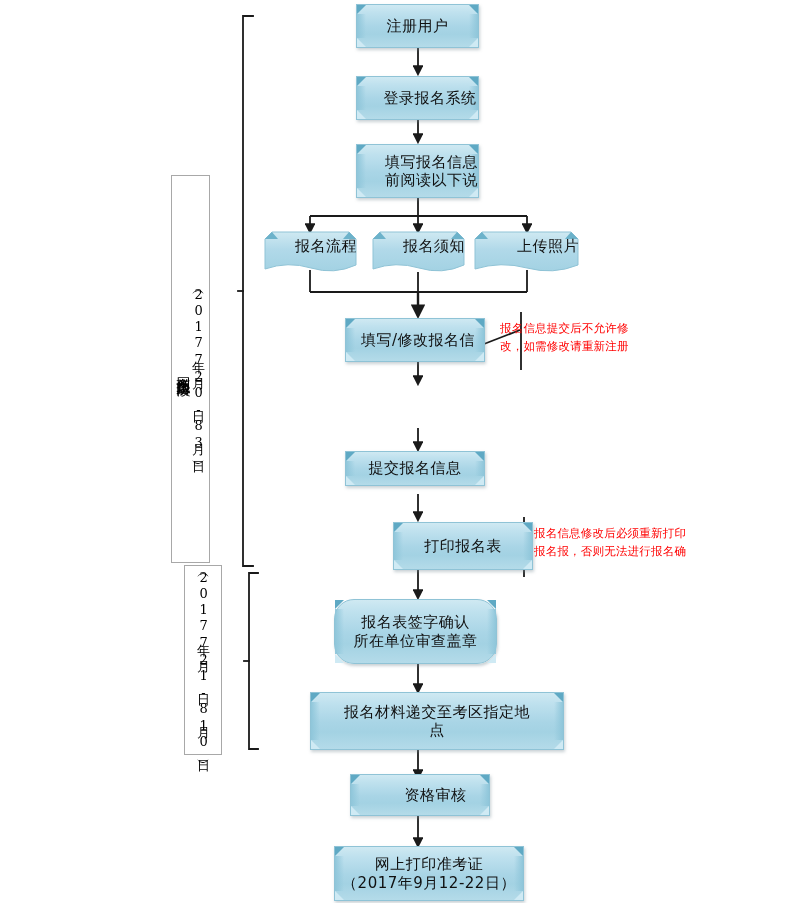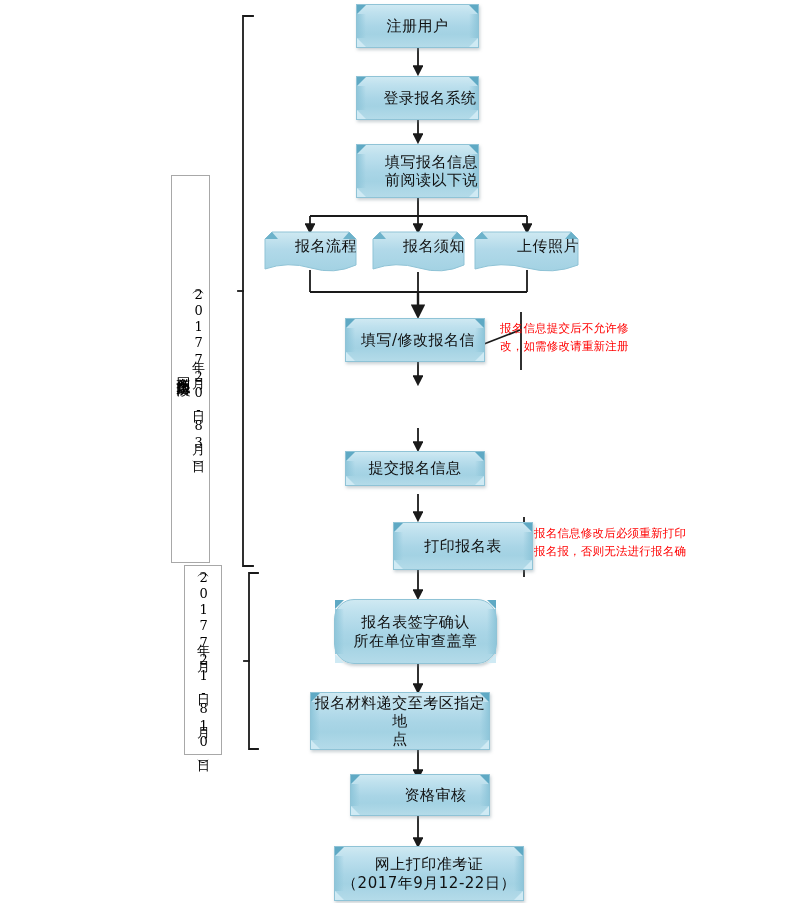--- a/index.html
+++ b/index.html
@@ -278,21 +278,21 @@
   </div>
 
   <div class="node" style="left:334px; top:599px; width:163px; height:65px;border-radius:20px;">
     <span class="bevel">
       <i class="tl"></i><i class="tr"></i><i class="bl"></i><i class="br"></i><i class="lft"></i><i class="rgt"></i>
     </span>
     <span class="lbl">报名表签字确认
 所在单位审查盖章</span>
   </div>
 
-  <div class="node" style="left:310px; top:692px; width:180px; height:58px;justify-content:center;">
+  <div class="node" style="left:310px; top:692px; width:254px; height:58px;justify-content:center;">
     <span class="bevel">
       <i class="tl"></i><i class="tr"></i><i class="bl"></i><i class="br"></i><i class="lft"></i><i class="rgt"></i>
     </span>
     <span class="lbl">报名材料递交至考区指定地
 点</span>
   </div>
 
   <div class="node" style="left:350px; top:774px; width:140px; height:42px;padding-left:31px;">
     <span class="bevel">
       <i class="tl"></i><i class="tr"></i><i class="bl"></i><i class="br"></i><i class="lft"></i><i class="rgt"></i>

